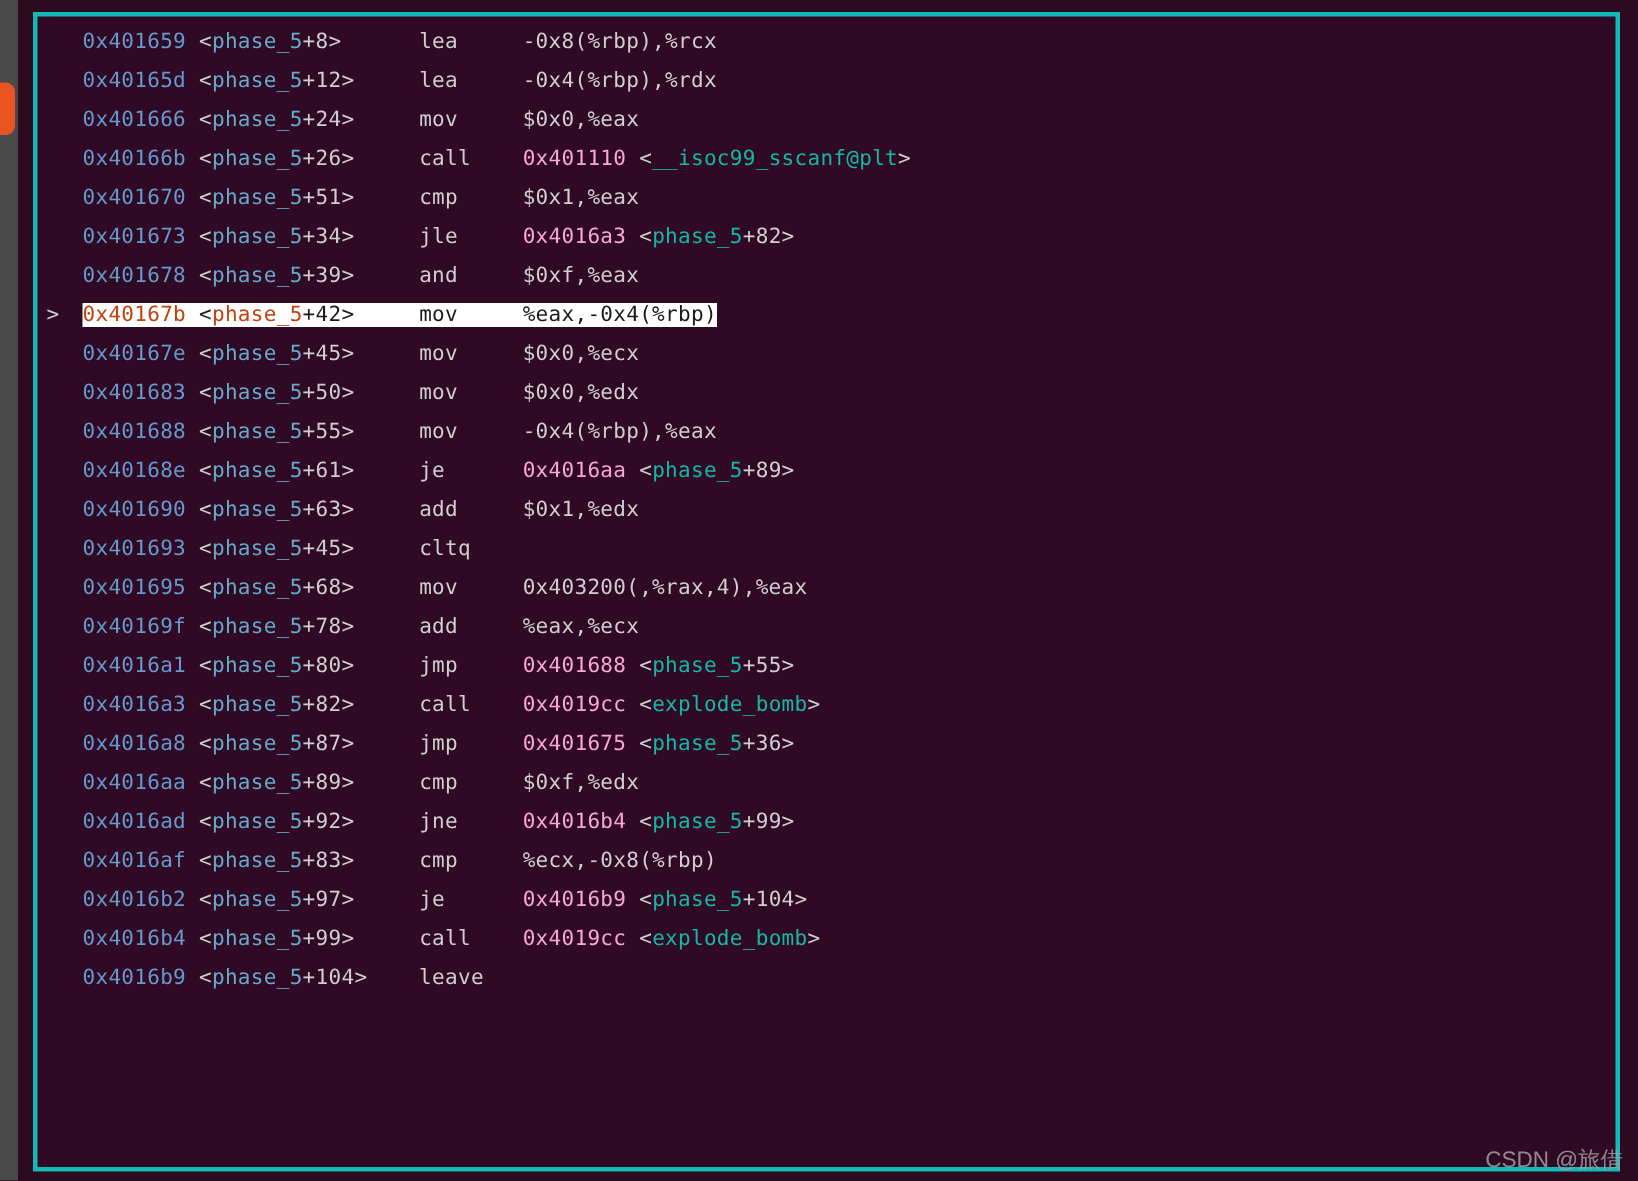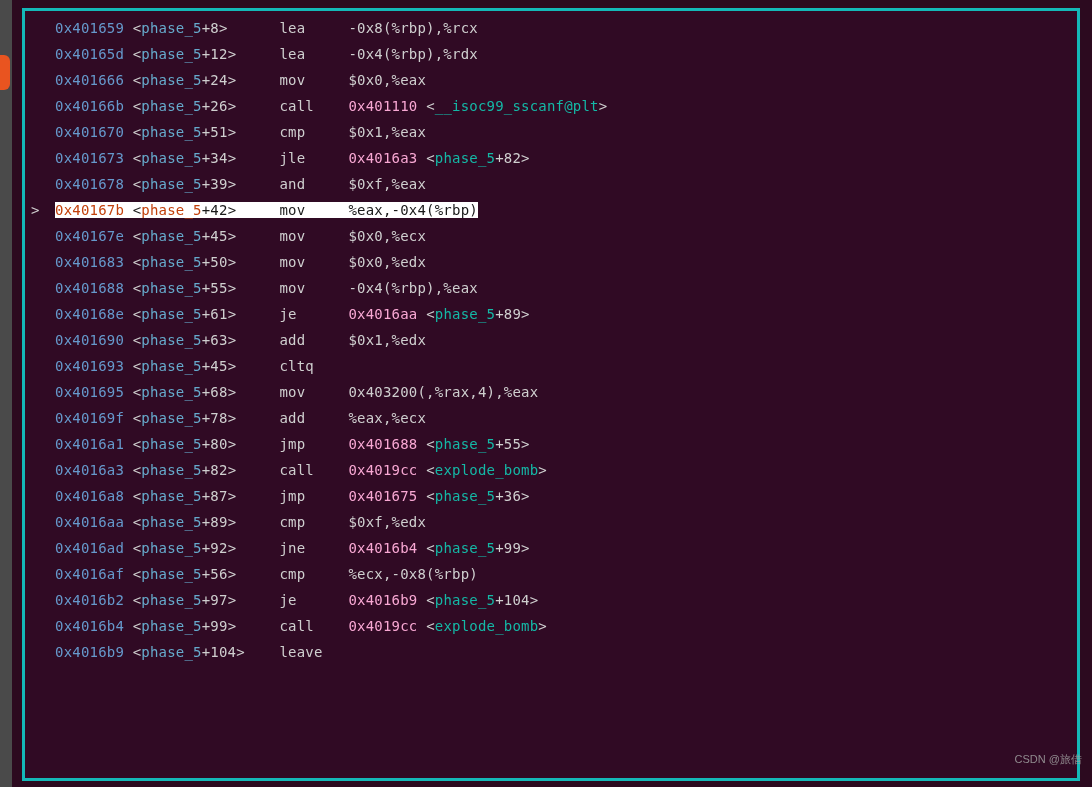--- a/index.html
+++ b/index.html
@@ -65,24 +65,24 @@
   .jfunc  { color: #14b8a6; }
   .joff   { color: #cfcfcf; }
   .hl {
     background: #ffffff;
   }
   .hl .addr, .hl .func, .hl .jaddr, .hl .jfunc { color: #c2410c; }
   .hl .lt, .hl .plus, .hl .off, .hl .gt, .hl .mnem, .hl .oper, .hl .joff { color: #1a1a1a; }
   .watermark {
     position: absolute;
     right: 10px;
-    bottom: 20px;
+    bottom: 4px;
     color: #a0a0a0;
     font-family: sans-serif;
-    font-size: 11px;
+    font-size: 15px;
     opacity: 0.85;
     z-index: 5;
   }
 </style>
 </head>
 <body>
 
 <div class="left-edge"></div>
 <div class="left-blob"></div>
 
@@ -102,20 +102,20 @@
       <div class="line"><span class="prompt-col">  </span><span><span class="addr">0x40168e</span> <span class="lt">&lt;</span><span class="func">phase_5</span><span class="plus">+</span><span class="off">61</span><span class="gt">&gt;</span>     <span class="mnem">je      </span><span class="jaddr">0x4016aa</span> <span class="lt">&lt;</span><span class="jfunc">phase_5</span><span class="plus">+</span><span class="joff">89</span><span class="gt">&gt;</span></span></div>
       <div class="line"><span class="prompt-col">  </span><span><span class="addr">0x401690</span> <span class="lt">&lt;</span><span class="func">phase_5</span><span class="plus">+</span><span class="off">63</span><span class="gt">&gt;</span>     <span class="mnem">add     </span><span class="oper">$0x1,%edx</span></span></div>
       <div class="line"><span class="prompt-col">  </span><span><span class="addr">0x401693</span> <span class="lt">&lt;</span><span class="func">phase_5</span><span class="plus">+</span><span class="off">45</span><span class="gt">&gt;</span>     <span class="mnem">cltq    </span><span class="oper"></span></span></div>
       <div class="line"><span class="prompt-col">  </span><span><span class="addr">0x401695</span> <span class="lt">&lt;</span><span class="func">phase_5</span><span class="plus">+</span><span class="off">68</span><span class="gt">&gt;</span>     <span class="mnem">mov     </span><span class="oper">0x403200(,%rax,4),%eax</span></span></div>
       <div class="line"><span class="prompt-col">  </span><span><span class="addr">0x40169f</span> <span class="lt">&lt;</span><span class="func">phase_5</span><span class="plus">+</span><span class="off">78</span><span class="gt">&gt;</span>     <span class="mnem">add     </span><span class="oper">%eax,%ecx</span></span></div>
       <div class="line"><span class="prompt-col">  </span><span><span class="addr">0x4016a1</span> <span class="lt">&lt;</span><span class="func">phase_5</span><span class="plus">+</span><span class="off">80</span><span class="gt">&gt;</span>     <span class="mnem">jmp     </span><span class="jaddr">0x401688</span> <span class="lt">&lt;</span><span class="jfunc">phase_5</span><span class="plus">+</span><span class="joff">55</span><span class="gt">&gt;</span></span></div>
       <div class="line"><span class="prompt-col">  </span><span><span class="addr">0x4016a3</span> <span class="lt">&lt;</span><span class="func">phase_5</span><span class="plus">+</span><span class="off">82</span><span class="gt">&gt;</span>     <span class="mnem">call    </span><span class="jaddr">0x4019cc</span> <span class="lt">&lt;</span><span class="jfunc">explode_bomb</span><span class="gt">&gt;</span></span></div>
       <div class="line"><span class="prompt-col">  </span><span><span class="addr">0x4016a8</span> <span class="lt">&lt;</span><span class="func">phase_5</span><span class="plus">+</span><span class="off">87</span><span class="gt">&gt;</span>     <span class="mnem">jmp     </span><span class="jaddr">0x401675</span> <span class="lt">&lt;</span><span class="jfunc">phase_5</span><span class="plus">+</span><span class="joff">36</span><span class="gt">&gt;</span></span></div>
       <div class="line"><span class="prompt-col">  </span><span><span class="addr">0x4016aa</span> <span class="lt">&lt;</span><span class="func">phase_5</span><span class="plus">+</span><span class="off">89</span><span class="gt">&gt;</span>     <span class="mnem">cmp     </span><span class="oper">$0xf,%edx</span></span></div>
       <div class="line"><span class="prompt-col">  </span><span><span class="addr">0x4016ad</span> <span class="lt">&lt;</span><span class="func">phase_5</span><span class="plus">+</span><span class="off">92</span><span class="gt">&gt;</span>     <span class="mnem">jne     </span><span class="jaddr">0x4016b4</span> <span class="lt">&lt;</span><span class="jfunc">phase_5</span><span class="plus">+</span><span class="joff">99</span><span class="gt">&gt;</span></span></div>
-      <div class="line"><span class="prompt-col">  </span><span><span class="addr">0x4016af</span> <span class="lt">&lt;</span><span class="func">phase_5</span><span class="plus">+</span><span class="off">56</span><span class="gt">&gt;</span>     <span class="mnem">cmp     </span><span class="oper">%ecx,-0x8(%rbp)</span></span></div>
+      <div class="line"><span class="prompt-col">  </span><span><span class="addr">0x4016af</span> <span class="lt">&lt;</span><span class="func">phase_5</span><span class="plus">+</span><span class="off">83</span><span class="gt">&gt;</span>     <span class="mnem">cmp     </span><span class="oper">%ecx,-0x8(%rbp)</span></span></div>
       <div class="line"><span class="prompt-col">  </span><span><span class="addr">0x4016b2</span> <span class="lt">&lt;</span><span class="func">phase_5</span><span class="plus">+</span><span class="off">97</span><span class="gt">&gt;</span>     <span class="mnem">je      </span><span class="jaddr">0x4016b9</span> <span class="lt">&lt;</span><span class="jfunc">phase_5</span><span class="plus">+</span><span class="joff">104</span><span class="gt">&gt;</span></span></div>
       <div class="line"><span class="prompt-col">  </span><span><span class="addr">0x4016b4</span> <span class="lt">&lt;</span><span class="func">phase_5</span><span class="plus">+</span><span class="off">99</span><span class="gt">&gt;</span>     <span class="mnem">call    </span><span class="jaddr">0x4019cc</span> <span class="lt">&lt;</span><span class="jfunc">explode_bomb</span><span class="gt">&gt;</span></span></div>
       <div class="line"><span class="prompt-col">  </span><span><span class="addr">0x4016b9</span> <span class="lt">&lt;</span><span class="func">phase_5</span><span class="plus">+</span><span class="off">104</span><span class="gt">&gt;</span>    <span class="mnem">leave   </span><span class="oper"></span></span></div>
     </div>
 </div>
 
 <div class="watermark">CSDN @旅借</div>
 
 </body></html>

